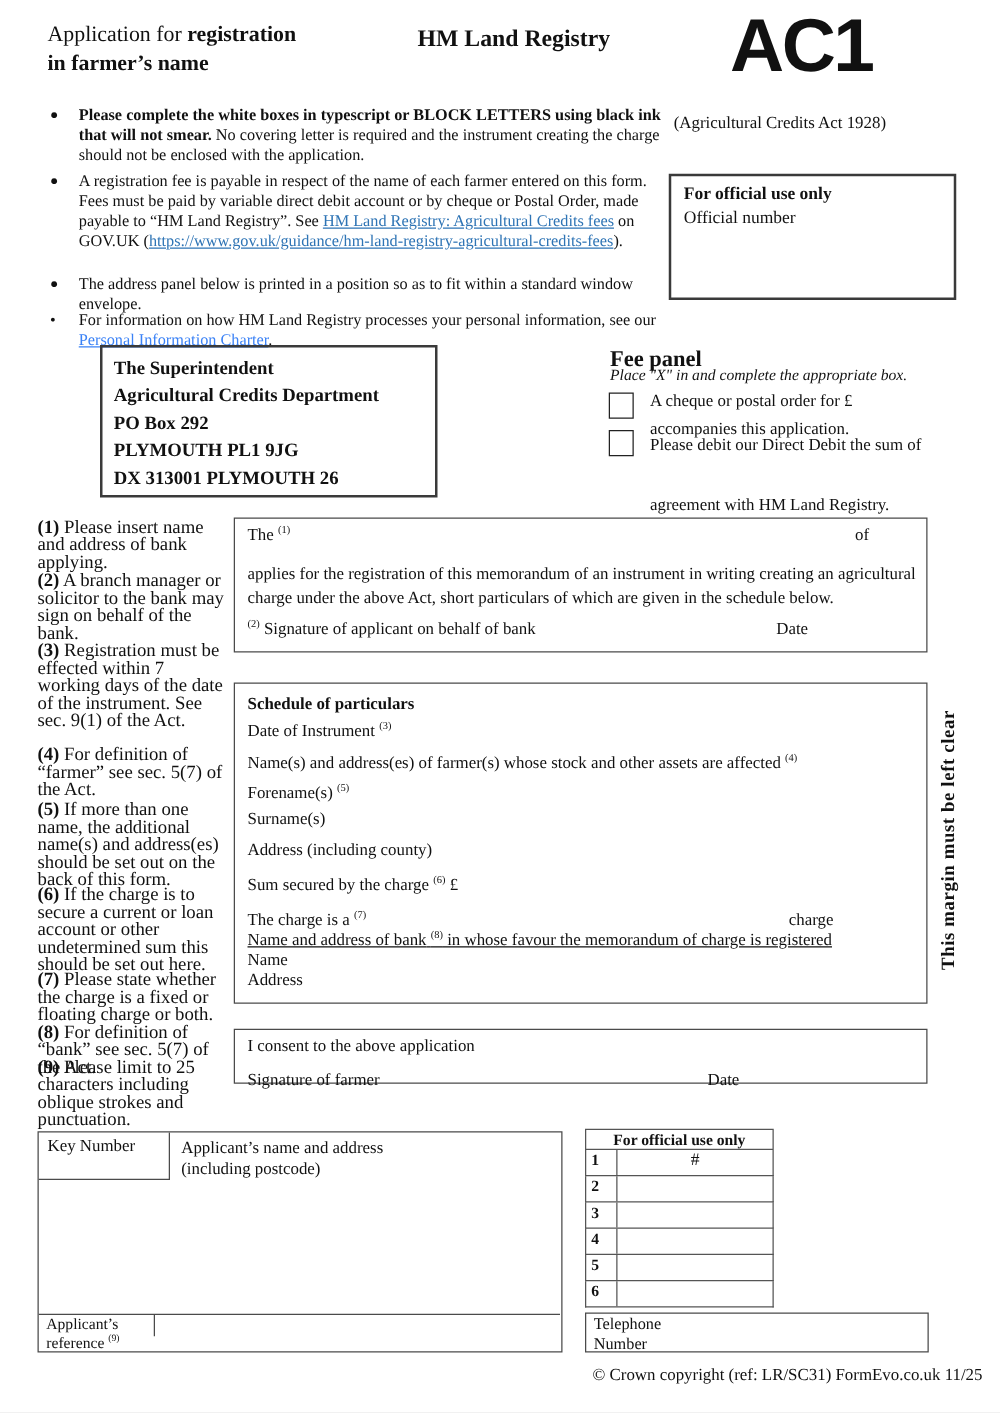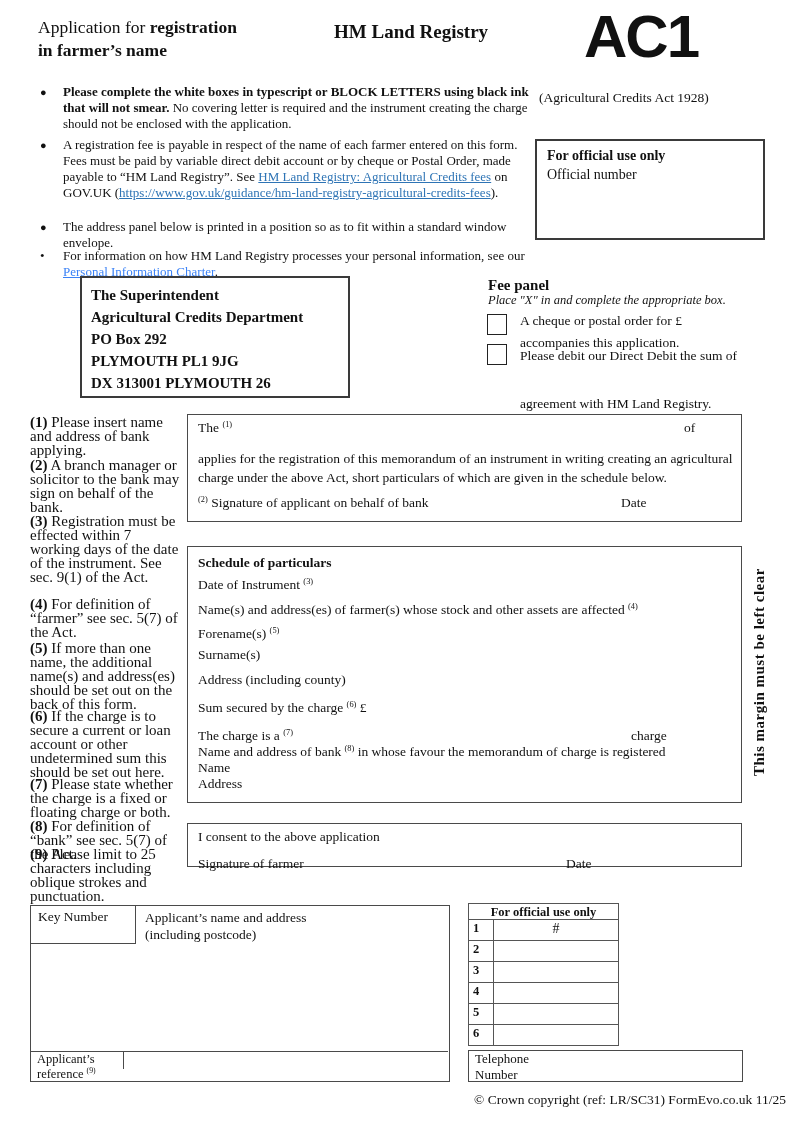--- a/index.html
+++ b/index.html
@@ -29,21 +29,21 @@
   
   .official-box { left:535px; top:139px; width:230px; height:101px;
                   border:2px solid #3a3a3a; padding:6px 10px; font-size:14px; line-height:1.35; }
 
   
   .address-panel { left:80px; top:276px; width:270px; height:122px;
                    border:2px solid #3a3a3a; padding:6px 9px;
                    font-weight:bold; font-size:15px; line-height:22px; }
 
   
-  .fee-title { left:488px; top:277px; font-size:15px; font-weight:bold; }
+  .fee-title { left:488px; top:277px; font-size:18px; font-weight:bold; }
   .fee-instr { left:488px; top:293px; font-size:12.5px; font-style:italic; }
   .checkbox  { width:20px; height:21px; border:1.5px solid #222; background:#fff; }
   .fee-line  { font-size:13.5px; }
   .pound-gap { display:inline-block; width:112px; }
 
   
   .note { left:30px; width:154px; font-size:15px; line-height:14px; }
 
   
   .formbox { left:187px; width:555px; border:1.5px solid #4a4a4a; background:#fff; }
@@ -160,21 +160,21 @@
   <div class="abs formbox" style="top:546px; height:257px;">
     <div class="abs b" style="left:10px; top:8px;">Schedule of particulars</div>
     <div class="abs" style="left:10px; top:30px;text-align:center;"><span>Date of Instrument</span> <sup class="fnote">(3)</sup></div>
     <div class="abs" style="left:10px; top:55px;"><span>Name(s) and address(es) of farmer(s) whose stock and other assets are affected</span> <sup class="fnote">(4)</sup></div>
     <div class="abs" style="left:10px; top:79px;"><span>Forename(s)</span> <sup class="fnote">(5)</sup></div>
     <div class="abs" style="left:10px; top:100px;">Surname(s)</div>
     <div class="abs" style="left:10px; top:125px;">Address (including county)</div>
     <div class="abs" style="left:10px; top:153px;"><span>Sum secured by the charge</span> <sup class="fnote">(6)</sup> <span>£</span></div>
     <div class="abs" style="left:10px; top:181px;"><span>The charge is a</span> <sup class="fnote">(7)</sup></div>
     <div class="abs" style="left:443px; top:181px;">charge</div>
-    <div class="abs" style="left:10px; top:197px; width:536px;"><span>Name and address of bank</span> <sup class="fnote">(8)</sup><span> in whose favour the memorandum of charge is registered</span></div>
+    <div class="abs" style="left:10px; top:197px; width:536px;text-decoration:underline;"><span>Name and address of bank</span> <sup class="fnote">(8)</sup><span> in whose favour the memorandum of charge is registered</span></div>
     <div class="abs" style="left:10px; top:213px;">Name</div>
     <div class="abs" style="left:10px; top:229px;">Address</div>
   </div>
 
   <div class="abs formbox" style="top:823px; height:44px;">
     <div class="abs" style="left:10px; top:5px;">I consent to the above application</div>
     <div class="abs" style="left:10px; top:32px;">Signature of farmer</div>
     <div class="abs" style="left:378px; top:32px;">Date</div>
   </div>
 

